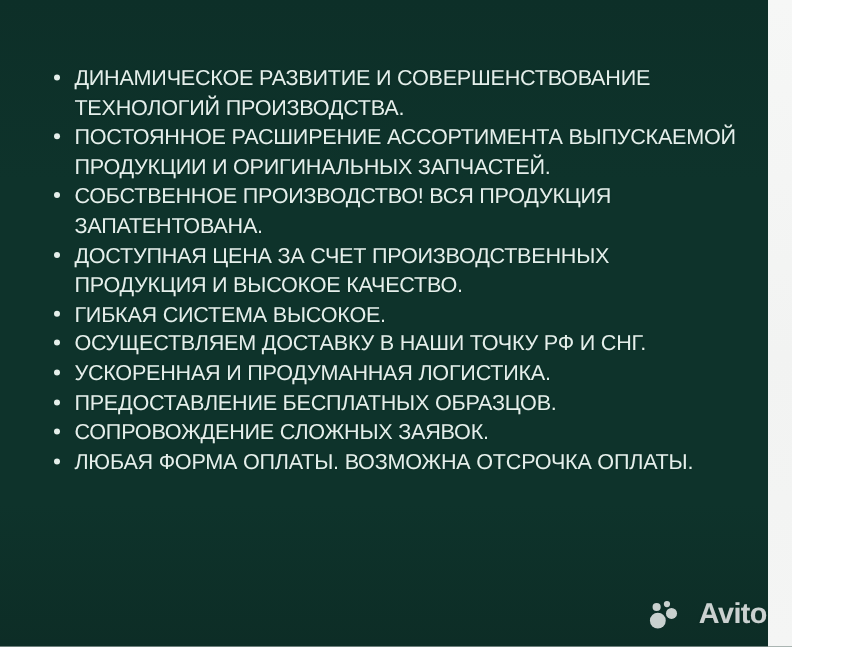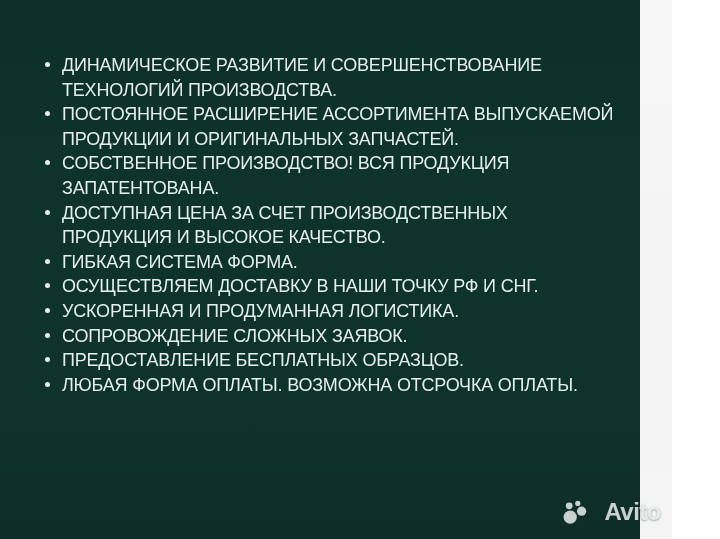--- a/index.html
+++ b/index.html
@@ -7,21 +7,20 @@
     padding: 0;
     background: #ffffff;
   }
   .canvas {
     position: relative;
     width: 660px;
     height: 539px;
     overflow: hidden;
     font-family: "Liberation Sans", sans-serif;
     background: linear-gradient(180deg, #0d2f28 0%, #0e332b 28%, #0e332b 78%, #0d2d26 100%);
-    padding-left: 12px;
   }
   .right-white-stripe {
     position: absolute;
     left: 640px;
     top: 0;
     width: 56px;
     height: 539px;
     background: linear-gradient(180deg, #f6f7f6 0%, #f2f3f2 55%, #f4f5f4 100%);
   }
   .right-edge-band {
@@ -56,21 +55,21 @@
   .item-text {
     white-space: pre-line;
     font-size: 18px;
     line-height: 24.6px;
     letter-spacing: -0.2px;
     color: #e5efeb;
     text-shadow: 0 0 1px rgba(10, 40, 33, 0.4);
   }
   .watermark {
     position: absolute;
-    right: 11px;
+    right: 21px;
     bottom: 13px;
     display: flex;
     align-items: center;
     gap: 14px;
   }
   .watermark svg {
     display: block;
   }
   .watermark-label {
     font-size: 24px;
@@ -105,37 +104,37 @@
       <span class="item-text">СОБСТВЕННОЕ ПРОИЗВОДСТВО! ВСЯ ПРОДУКЦИЯ
 ЗАПАТЕНТОВАНА.</span>
     </li>
     <li>
       <span class="bullet"></span>
       <span class="item-text">ДОСТУПНАЯ ЦЕНА ЗА СЧЕТ ПРОИЗВОДСТВЕННЫХ
 ПРОДУКЦИЯ И ВЫСОКОЕ КАЧЕСТВО.</span>
     </li>
     <li>
       <span class="bullet"></span>
-      <span class="item-text">ГИБКАЯ СИСТЕМА ФОРМА.</span>
+      <span class="item-text">ГИБКАЯ СИСТЕМА ВЫСОКОЕ.</span>
     </li>
     <li>
       <span class="bullet"></span>
       <span class="item-text">ОСУЩЕСТВЛЯЕМ ДОСТАВКУ В НАШИ ТОЧКУ РФ И СНГ.</span>
     </li>
     <li>
       <span class="bullet"></span>
       <span class="item-text">УСКОРЕННАЯ И ПРОДУМАННАЯ ЛОГИСТИКА.</span>
     </li>
     <li>
       <span class="bullet"></span>
-      <span class="item-text">СОПРОВОЖДЕНИЕ СЛОЖНЫХ ЗАЯВОК.</span>
+      <span class="item-text">ПРЕДОСТАВЛЕНИЕ БЕСПЛАТНЫХ ОБРАЗЦОВ.</span>
     </li>
     <li>
       <span class="bullet"></span>
-      <span class="item-text">ПРЕДОСТАВЛЕНИЕ БЕСПЛАТНЫХ ОБРАЗЦОВ.</span>
+      <span class="item-text">СОПРОВОЖДЕНИЕ СЛОЖНЫХ ЗАЯВОК.</span>
     </li>
     <li>
       <span class="bullet"></span>
       <span class="item-text">ЛЮБАЯ ФОРМА ОПЛАТЫ. ВОЗМОЖНА ОТСРОЧКА ОПЛАТЫ.</span>
     </li>
   </ul>
 
   <div class="watermark">
     <span>
       <svg width="28" height="28" viewBox="0 0 28 28">

